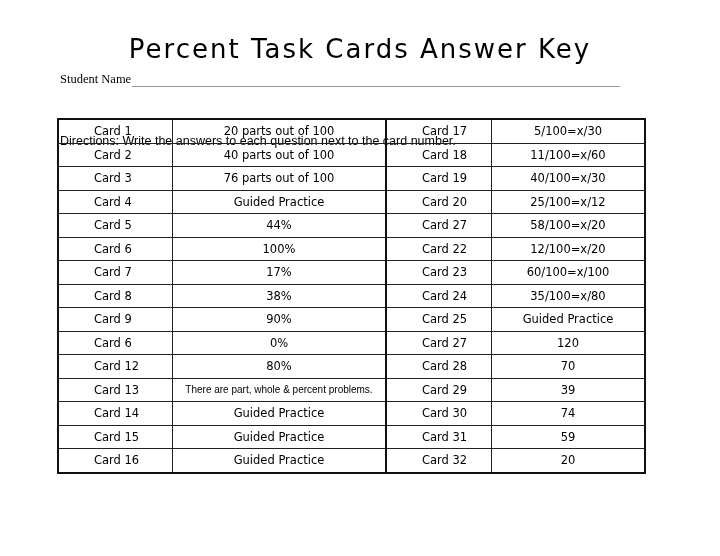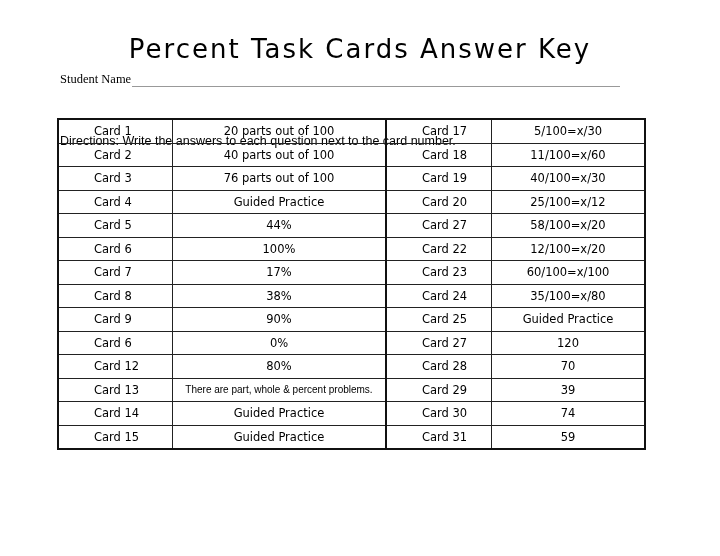--- a/index.html
+++ b/index.html
@@ -130,14 +130,20 @@
         <td class="answer col2">Guided Practice</td>
         <td class="label label2">Card 30</td>
         <td class="answer">74</td>
       </tr>
       <tr>
         <td class="label">Card 15</td>
         <td class="answer col2">Guided Practice</td>
         <td class="label label2">Card 31</td>
         <td class="answer">59</td>
       </tr>
+      <tr>
+        <td class="label">Card 16</td>
+        <td class="answer col2">Guided Practice</td>
+        <td class="label label2">Card 32</td>
+        <td class="answer">20</td>
+      </tr>
     </tbody>
 </table>
 
 </body></html>

